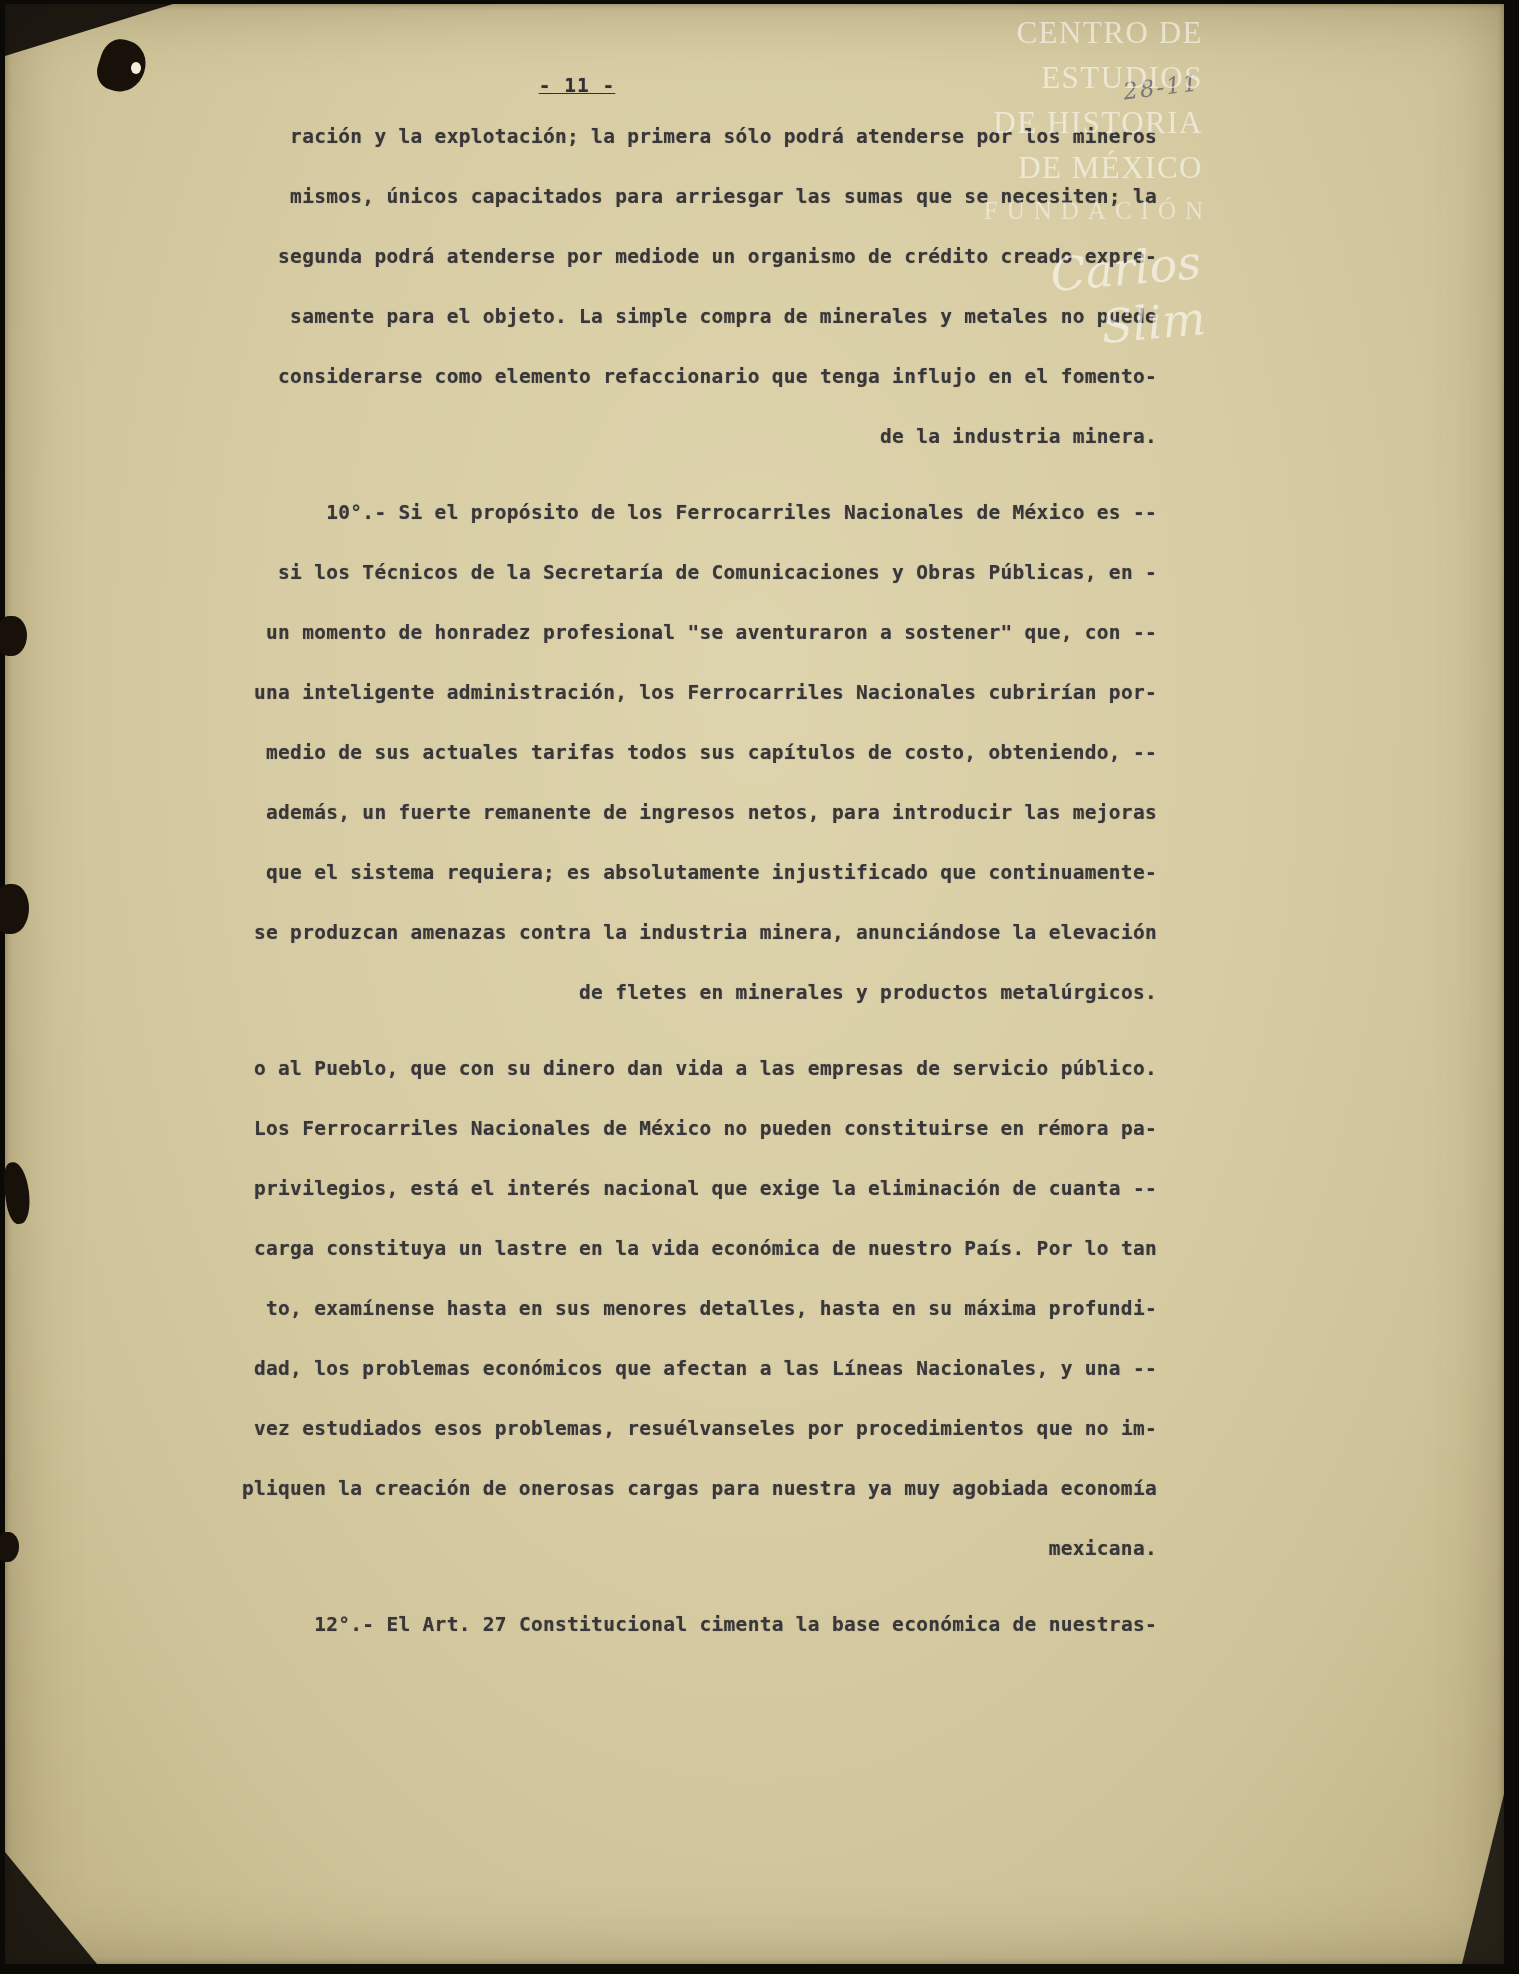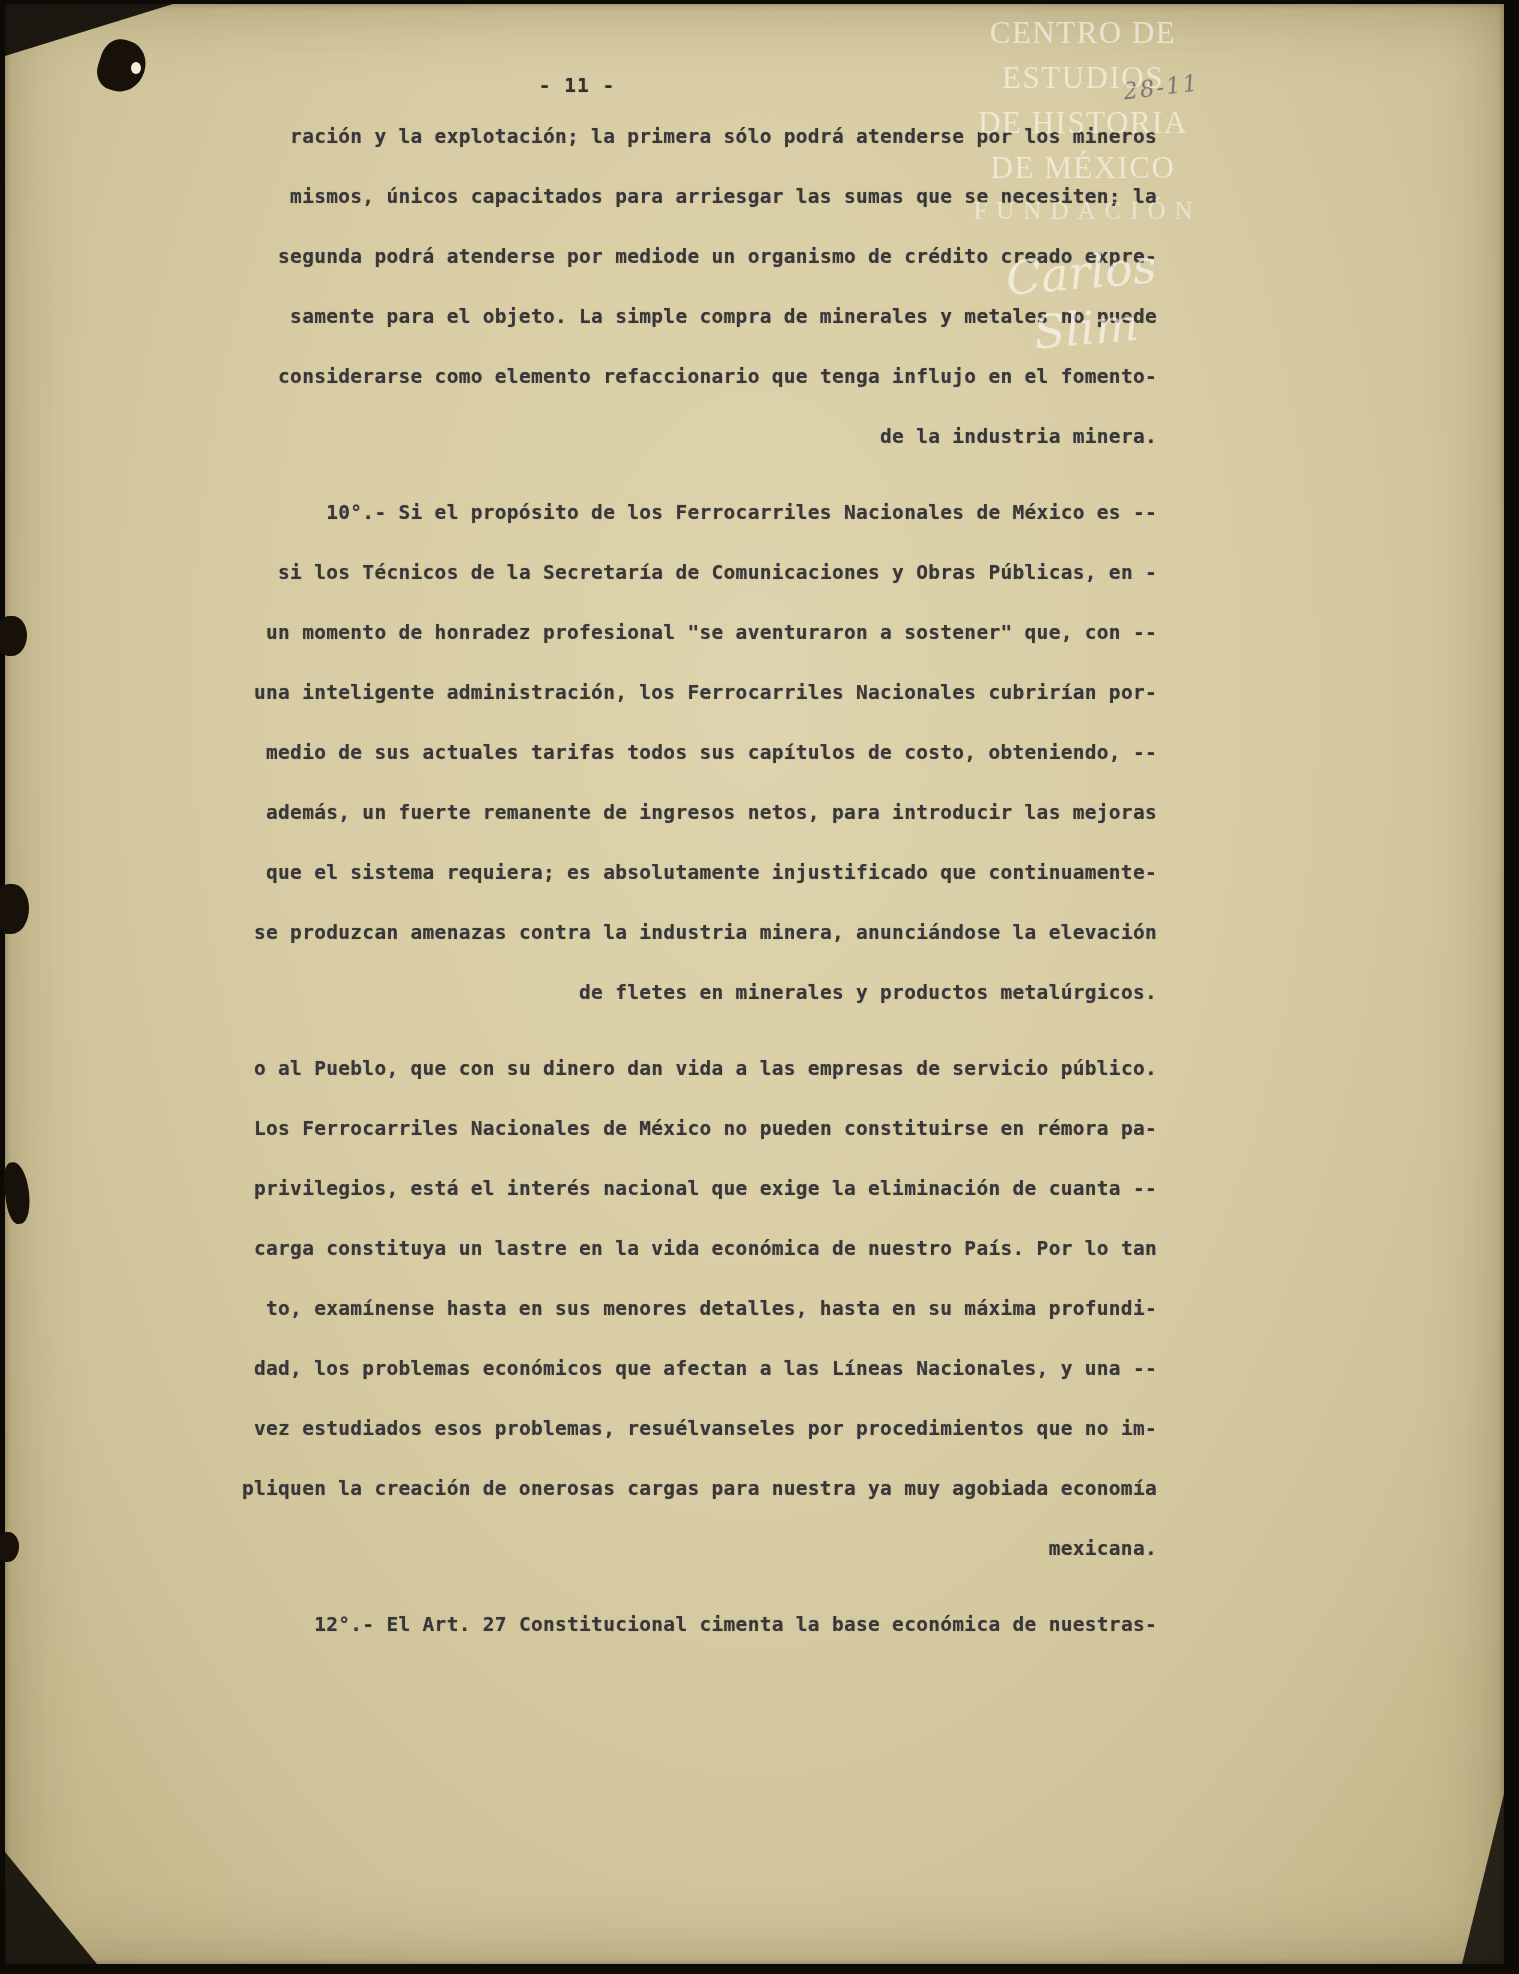--- a/index.html
+++ b/index.html
@@ -19,41 +19,41 @@
   .wedge-bl{left:0;bottom:0;width:92px;height:112px;clip-path:polygon(0 0,0 100%,100% 100%);opacity:.9;}
   .wedge-br{right:0;bottom:0;width:42px;height:170px;clip-path:polygon(100% 0,100% 100%,0 100%);opacity:.85;}
 
   .speck{position:absolute;background:#17110a;border-radius:46% 54% 58% 42%;}
   .speck-light{position:absolute;background:#f3eedb;border-radius:50%;}
 
   
   .page-number{
     position:absolute;left:232px;top:70px;width:680px;text-align:center;
     font-size:19.5px;font-weight:700;letter-spacing:1px;
-    color:rgba(44,42,48,.9);text-shadow:0 0 1px rgba(44,42,48,.55);
+    color:rgba(44,42,48,.9);text-shadow:0 0 1px rgba(44,42,48,.55);text-decoration:underline;
   }
   .doc-body{
     position:absolute;left:232px;top:103px;width:920px;
     font-size:19.5px;line-height:60px;letter-spacing:.3px;font-weight:700;
     color:rgba(46,44,50,.88);text-shadow:0 0 1px rgba(46,44,50,.5);
   }
   .para{margin:0 0 16px 0;padding:0;text-align:right;}
   .line{display:block;white-space:pre;}
 
   
   .handwritten{
     position:absolute;left:1118px;top:70px;
     font-family:"DejaVu Serif",serif;font-style:italic;
     font-size:23px;color:rgba(92,90,110,.75);
     transform:rotate(-7deg);letter-spacing:2px;
   }
 
   
   .watermark{
-    position:absolute;left:958px;top:6px;width:240px;text-align:center;
+    position:absolute;left:958px;top:6px;width:240px;text-align:right;
     font-family:"Liberation Serif",serif;z-index:5;pointer-events:none;
   }
   .wm-line{
     font-size:31px;line-height:45px;letter-spacing:1.5px;
     color:rgba(253,252,247,.58);font-weight:400;
   }
   .wm-fund{
     font-size:25px;line-height:42px;letter-spacing:9px;margin-right:-9px;
     color:rgba(253,252,247,.5);
   }

